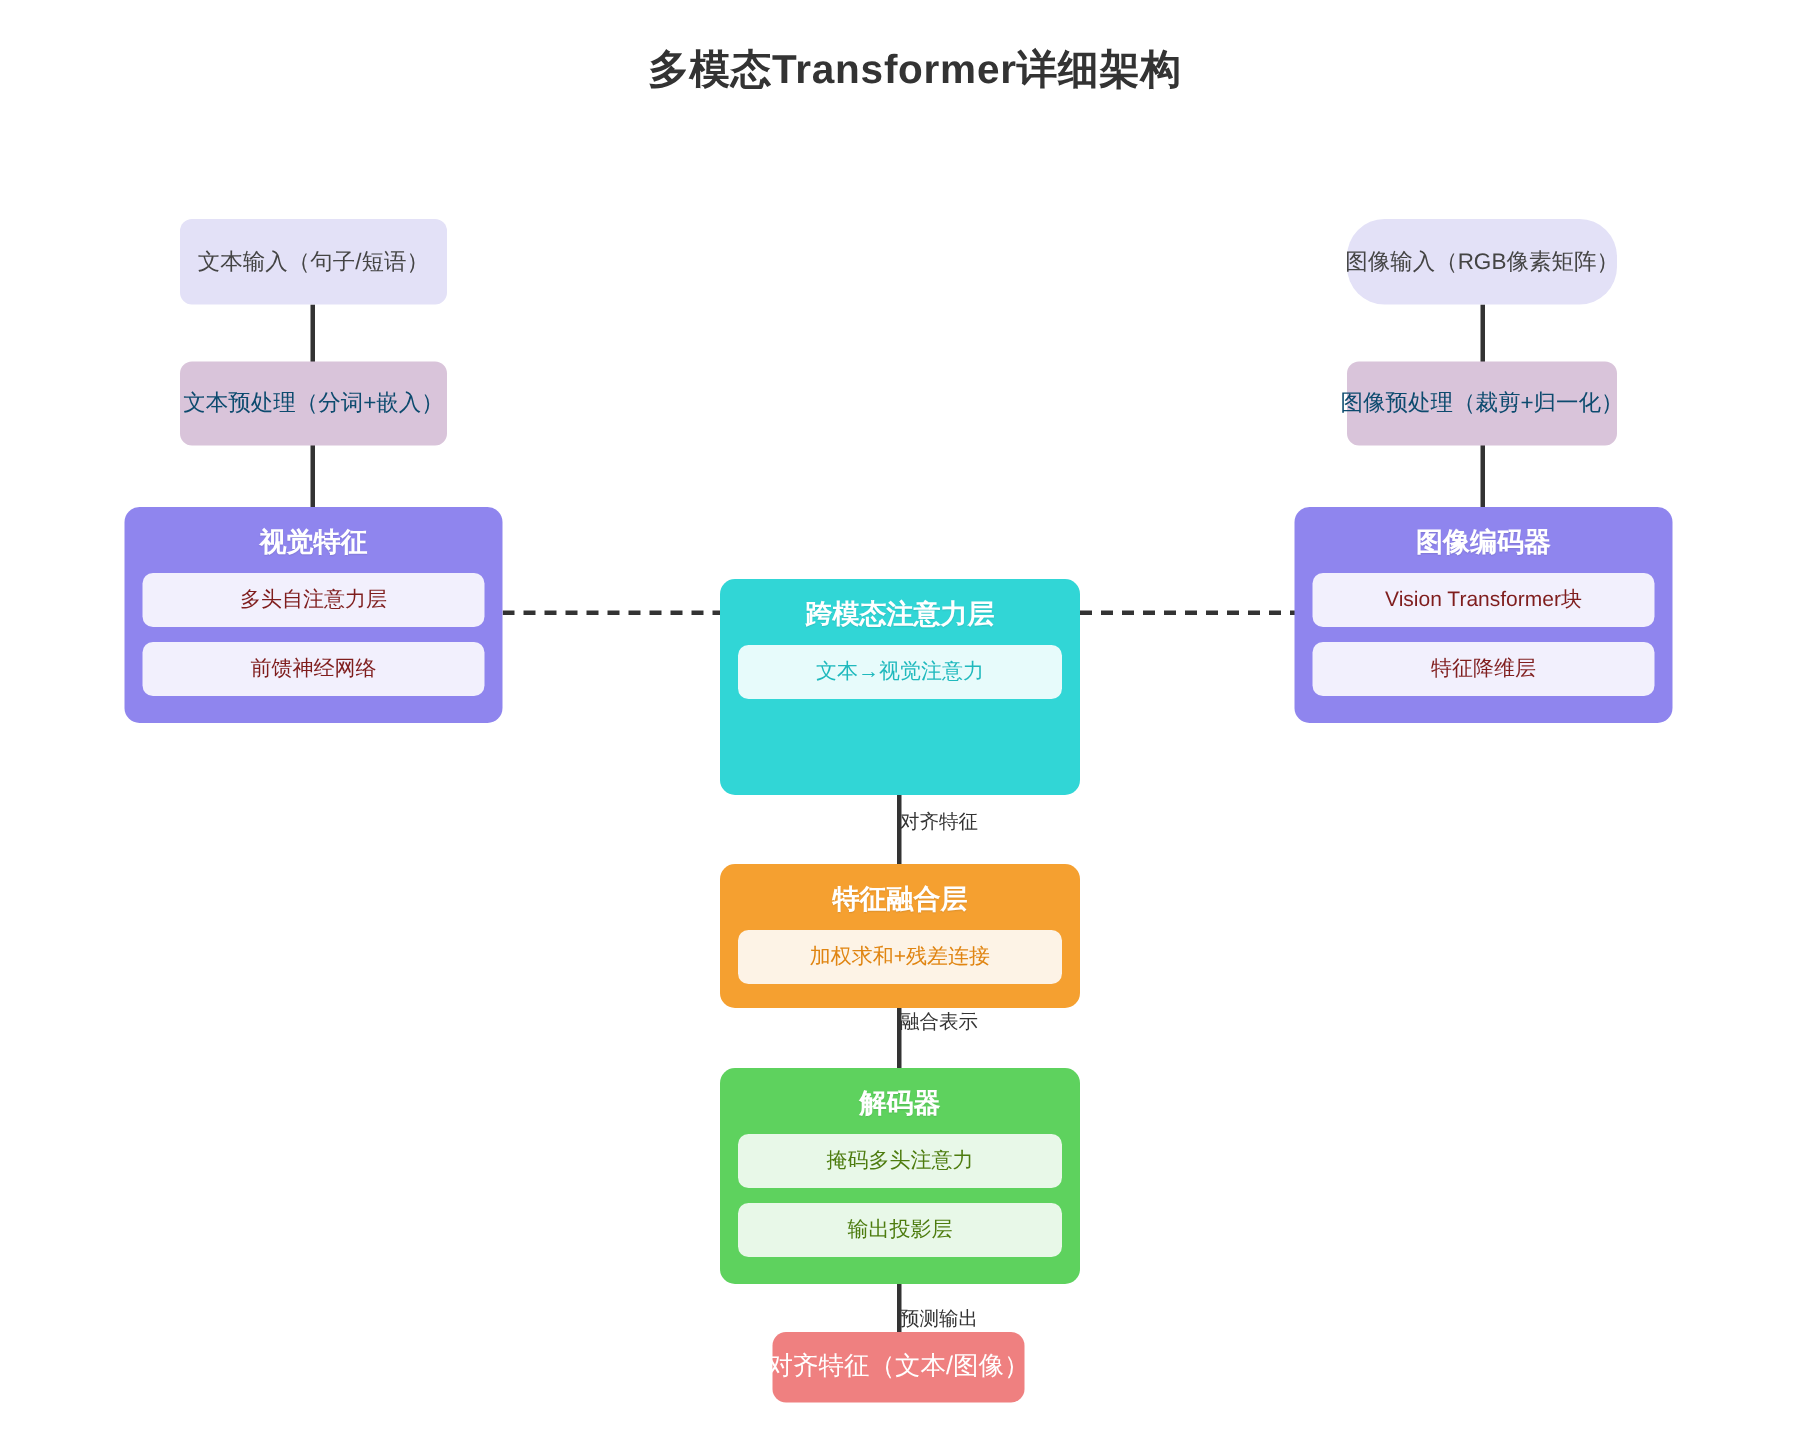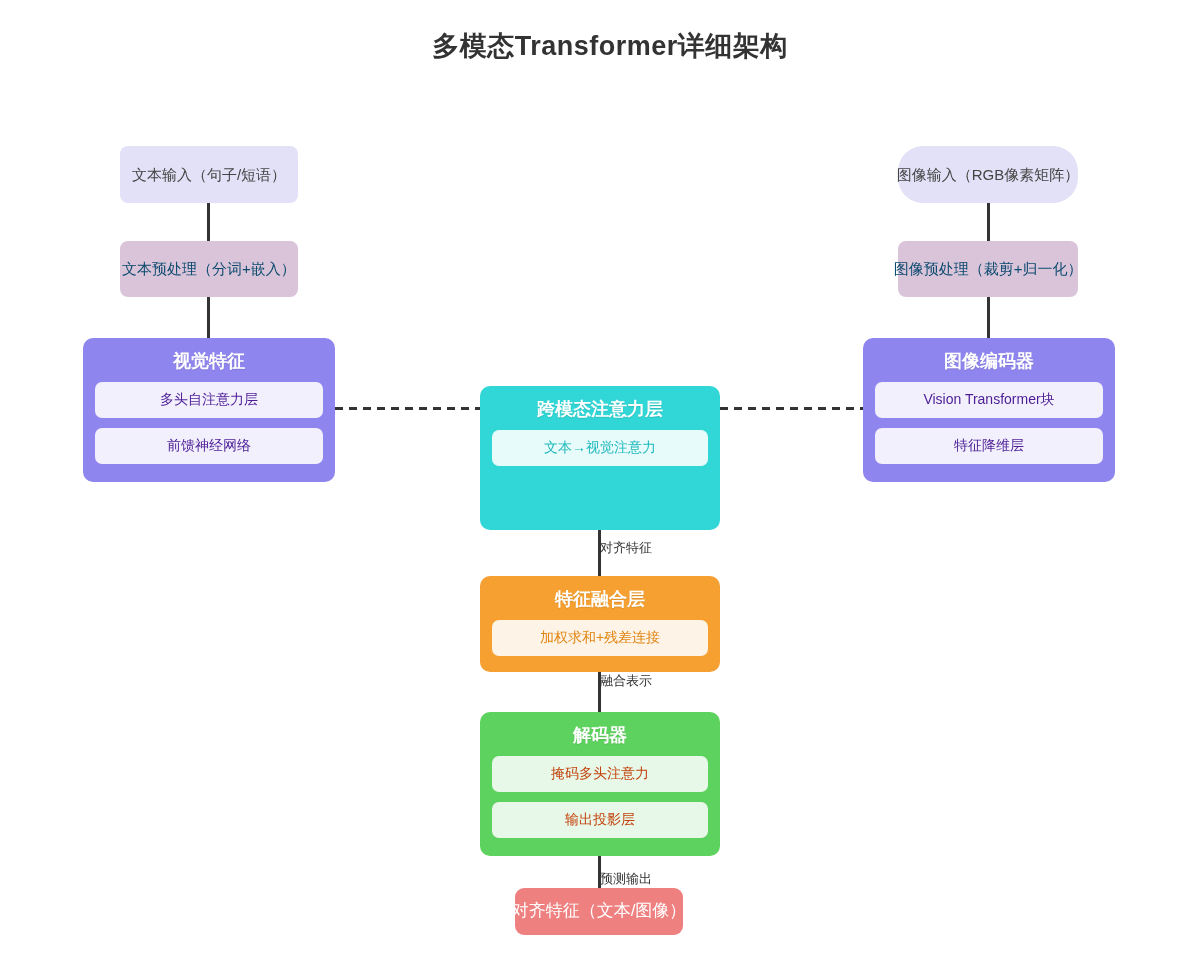--- a/index.html
+++ b/index.html
@@ -85,30 +85,30 @@
     display: flex;
     align-items: center;
     justify-content: center;
     font-size: 14px;
     margin-bottom: 10px;
     white-space: nowrap;
   }
   .sub:last-child { margin-bottom: 0; }
 
   .group-encoder { background: #8f85ee; }
-  .group-encoder .sub { background: #f2f0fd; color: #4c1d95; }
+  .group-encoder .sub { background: #f2f0fd; color: #7f1d1d; }
 
   .group-cross { background: #31d6d6; }
   .group-cross .sub { background: #e7fbfb; color: #1fb9bd; }
 
   .group-fusion { background: #f5a030; }
   .group-fusion .sub { background: #fdf3e6; color: #e08512; }
 
   .group-decoder { background: #5ed25e; }
-  .group-decoder .sub { background: #e8f8e8; color: #c2410c; }
+  .group-decoder .sub { background: #e8f8e8; color: #4d7c0f; }
 
   
   .vline {
     position: absolute;
     width: 3px;
     background: #333333;
   }
   .dashline {
     position: absolute;
     height: 3px;

